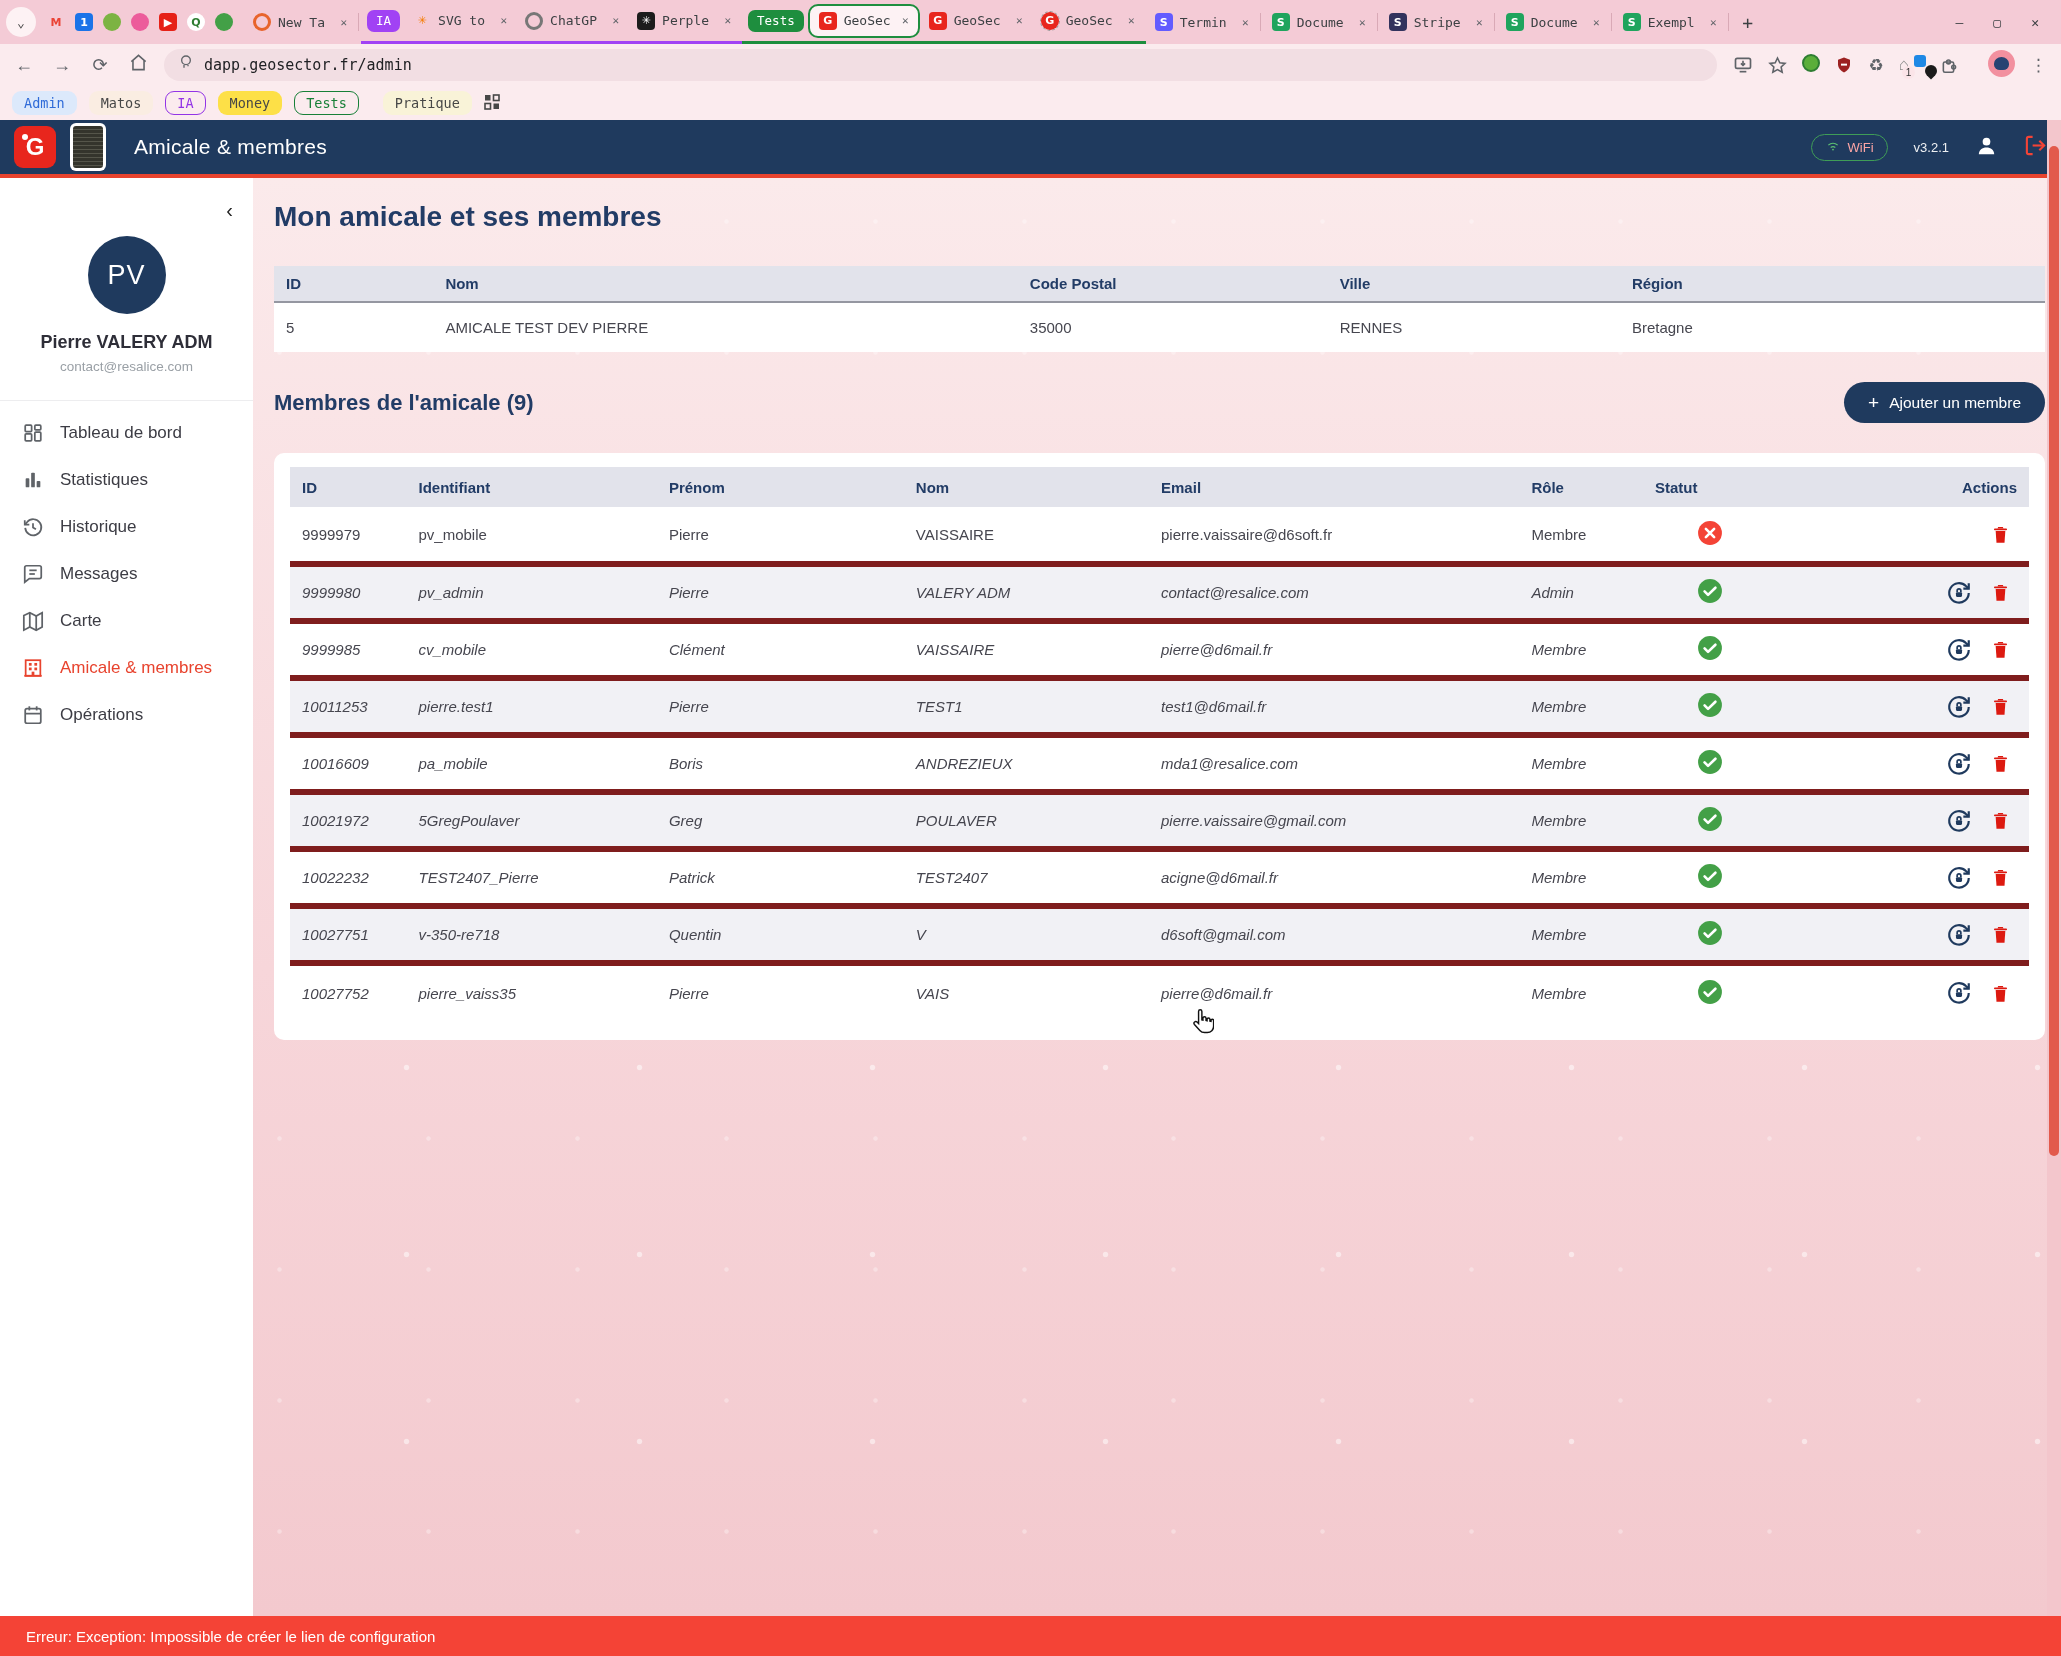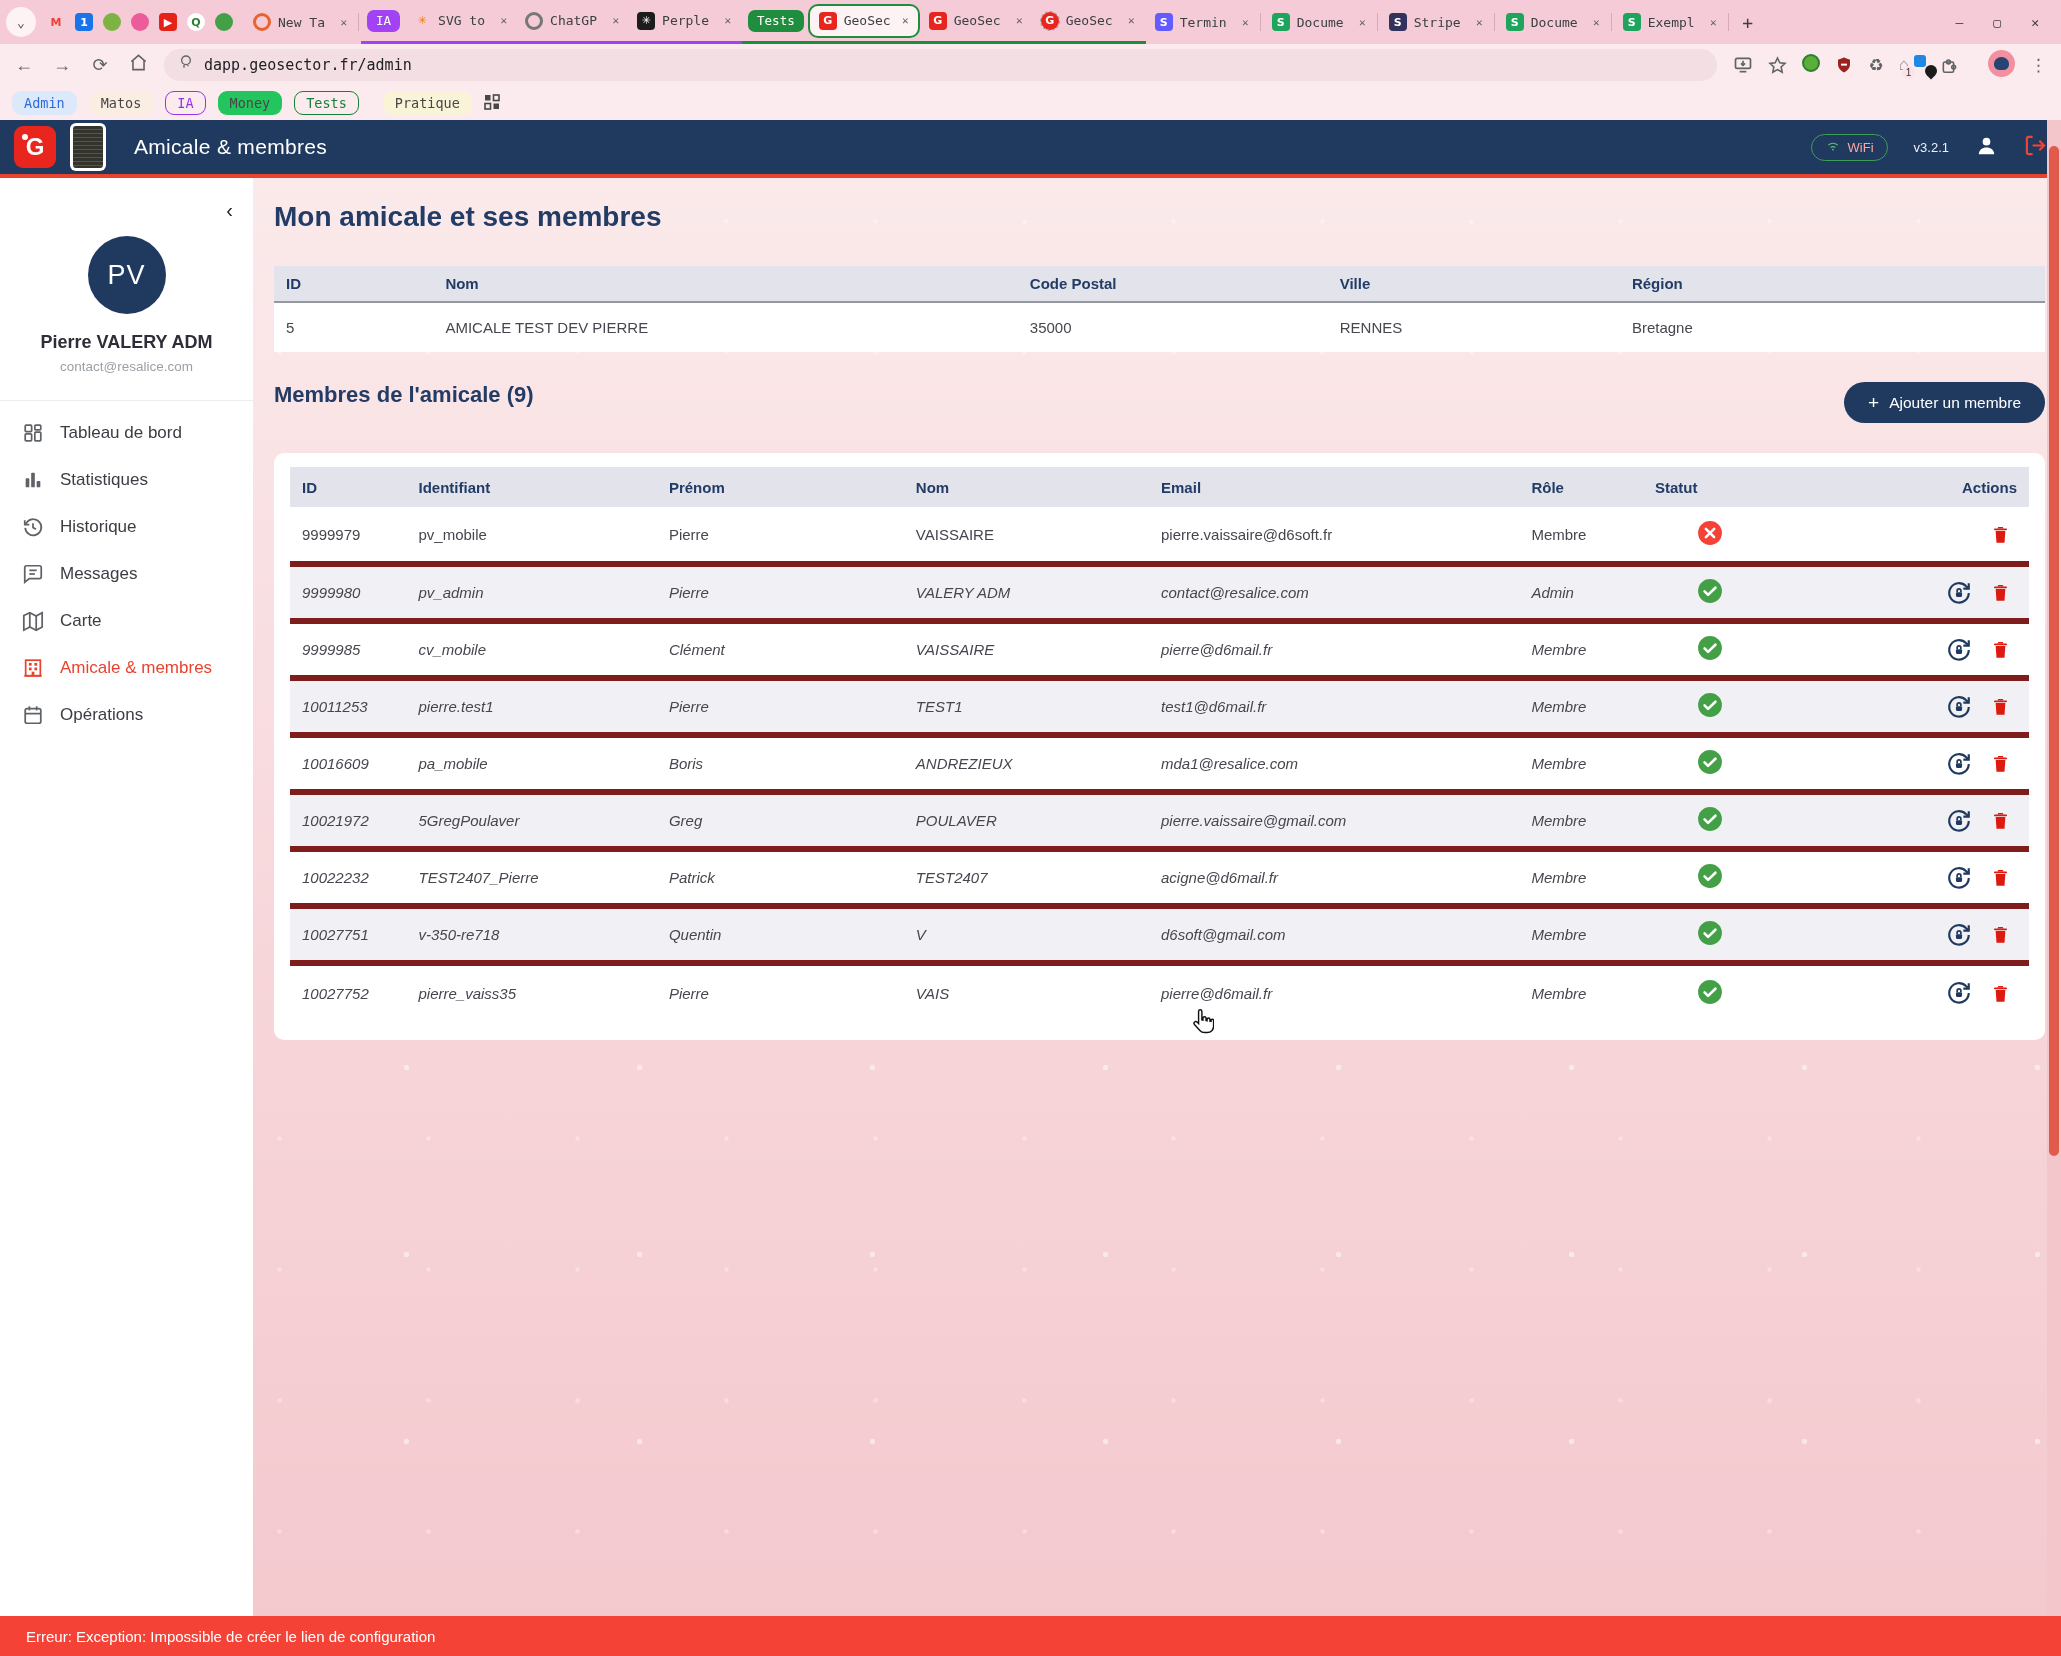--- a/index.html
+++ b/index.html
@@ -36,21 +36,21 @@
   .badge1 { position:absolute; right:-6px; bottom:-4px; background:#FBE4E8; border-radius:50%; font-size:10px; width:13px; height:13px; line-height:13px; text-align:center; color:#333; }
   .picker { width:18px; height:18px; position:relative; }
   .picker .pk1 { position:absolute; left:1px; top:0; width:12px; height:12px; border-radius:50% 50% 0 50%; background:#1b1b1b; transform:rotate(45deg); }
   .picker .pk2 { position:absolute; right:-2px; bottom:-2px; width:12px; height:12px; border-radius:3px; background:#1E88E5; }
 
   .bookmarksbar { height:34px; background:var(--chrome-light); display:flex; align-items:center; gap:12px; padding:0 12px; font-size:13.5px; }
   .bm { padding:3px 11px; border-radius:9px; border:1.5px solid transparent; }
   .bm-blue   { background:#DCE9FB; color:#2F6BD8; }
   .bm-tan    { background:#FAEDE2; color:#474747; }
   .bm-purple-outline { background:transparent; border-color:#9334E6; color:#9334E6; }
-  .bm-gray   { background:#22c55e; color:#474747; }
+  .bm-gray   { background:#fde047; color:#474747; }
   .bm-green-outline { background:transparent; border-color:#188038; color:#188038; }
   .bm-yellow { background:#F9F3D8; color:#474747;margin-left:12px; }
 
   
   .appheader { height:58px; background:var(--navy); border-bottom:4px solid var(--red); display:flex; align-items:center; gap:14px; padding:0 14px; color:#fff; }
   .applogo { width:42px; height:42px; border-radius:9px; background:#E8261D; color:#fff; font-weight:bold; font-size:24px; display:flex; align-items:center; justify-content:center; position:relative; }
   .applogo::after { content:""; position:absolute; left:8px; top:8px; width:6px; height:6px; border-radius:50%; background:#fff; }
   .appthumb { width:36px; height:48px; border-radius:6px; background:#fff; padding:3px; }
   .appthumb .inner { width:100%; height:100%; border-radius:3px; background:repeating-linear-gradient(180deg,#34342C 0 3px,#55554a 3px 4px); }
   .apptitle { font-size:21px; letter-spacing:.3px; margin-left:14px; }
@@ -80,21 +80,21 @@
       linear-gradient(180deg,#FBEAEB 0%, #F7D6DA 55%, #F3C9CE 100%);
     background-size:233px 187px, 149px 131px, 100% 100%;
     background-position:37px 48px, 101px 109px, 0 0; }
   .h1 { font-size:28px; line-height:34px; font-weight:600; color:#223C66; }
   .h2 { font-size:22px; line-height:26px; font-weight:600; color:#223C66; }
   .sect-info { margin-top:28px; }
   .infotable { margin-top:32px; width:100%; border-collapse:collapse; table-layout:fixed; background:#fff; }
   .infotable th { background:var(--thead); color:#223C66; font-size:15px; font-weight:600; text-align:left; padding:9px 12px; height:36px; border-bottom:2px solid #9597A1; }
   .infotable td { font-size:15px; color:#46464F; padding:16px 12px; height:50px; }
 
-  .membershead { margin-top:30px; display:flex; justify-content:space-between; }
+  .membershead { margin-top:30px; display:flex; align-items:center; justify-content:space-between; }
   .addbtn { background:var(--navy); color:#fff; border:none; border-radius:22px; height:41px; padding:0 24px; font-size:15.5px; font-family:"Liberation Sans", sans-serif; display:flex; align-items:center; gap:10px; }
   .addbtn .plus { font-size:19px; font-weight:400; }
 
   .card { margin-top:30px; background:#fff; border-radius:10px; padding:14px 16px 20px; }
   .mtable { width:100%; border-collapse:collapse; table-layout:fixed; }
   .mtable th { background:var(--thead); color:#223C66; font-size:15px; font-weight:600; text-align:left; padding:0 12px; height:40px; }
   .mtable th:last-child { text-align:right; }
   .mtable td { font-size:15px; color:#46464F; padding:0 12px; height:57px; }
   .mtable tbody tr:nth-child(even) { background:var(--rowalt); }
   .mtable tbody tr + tr { border-top:6px solid #7f1d1d;font-style:italic; }

